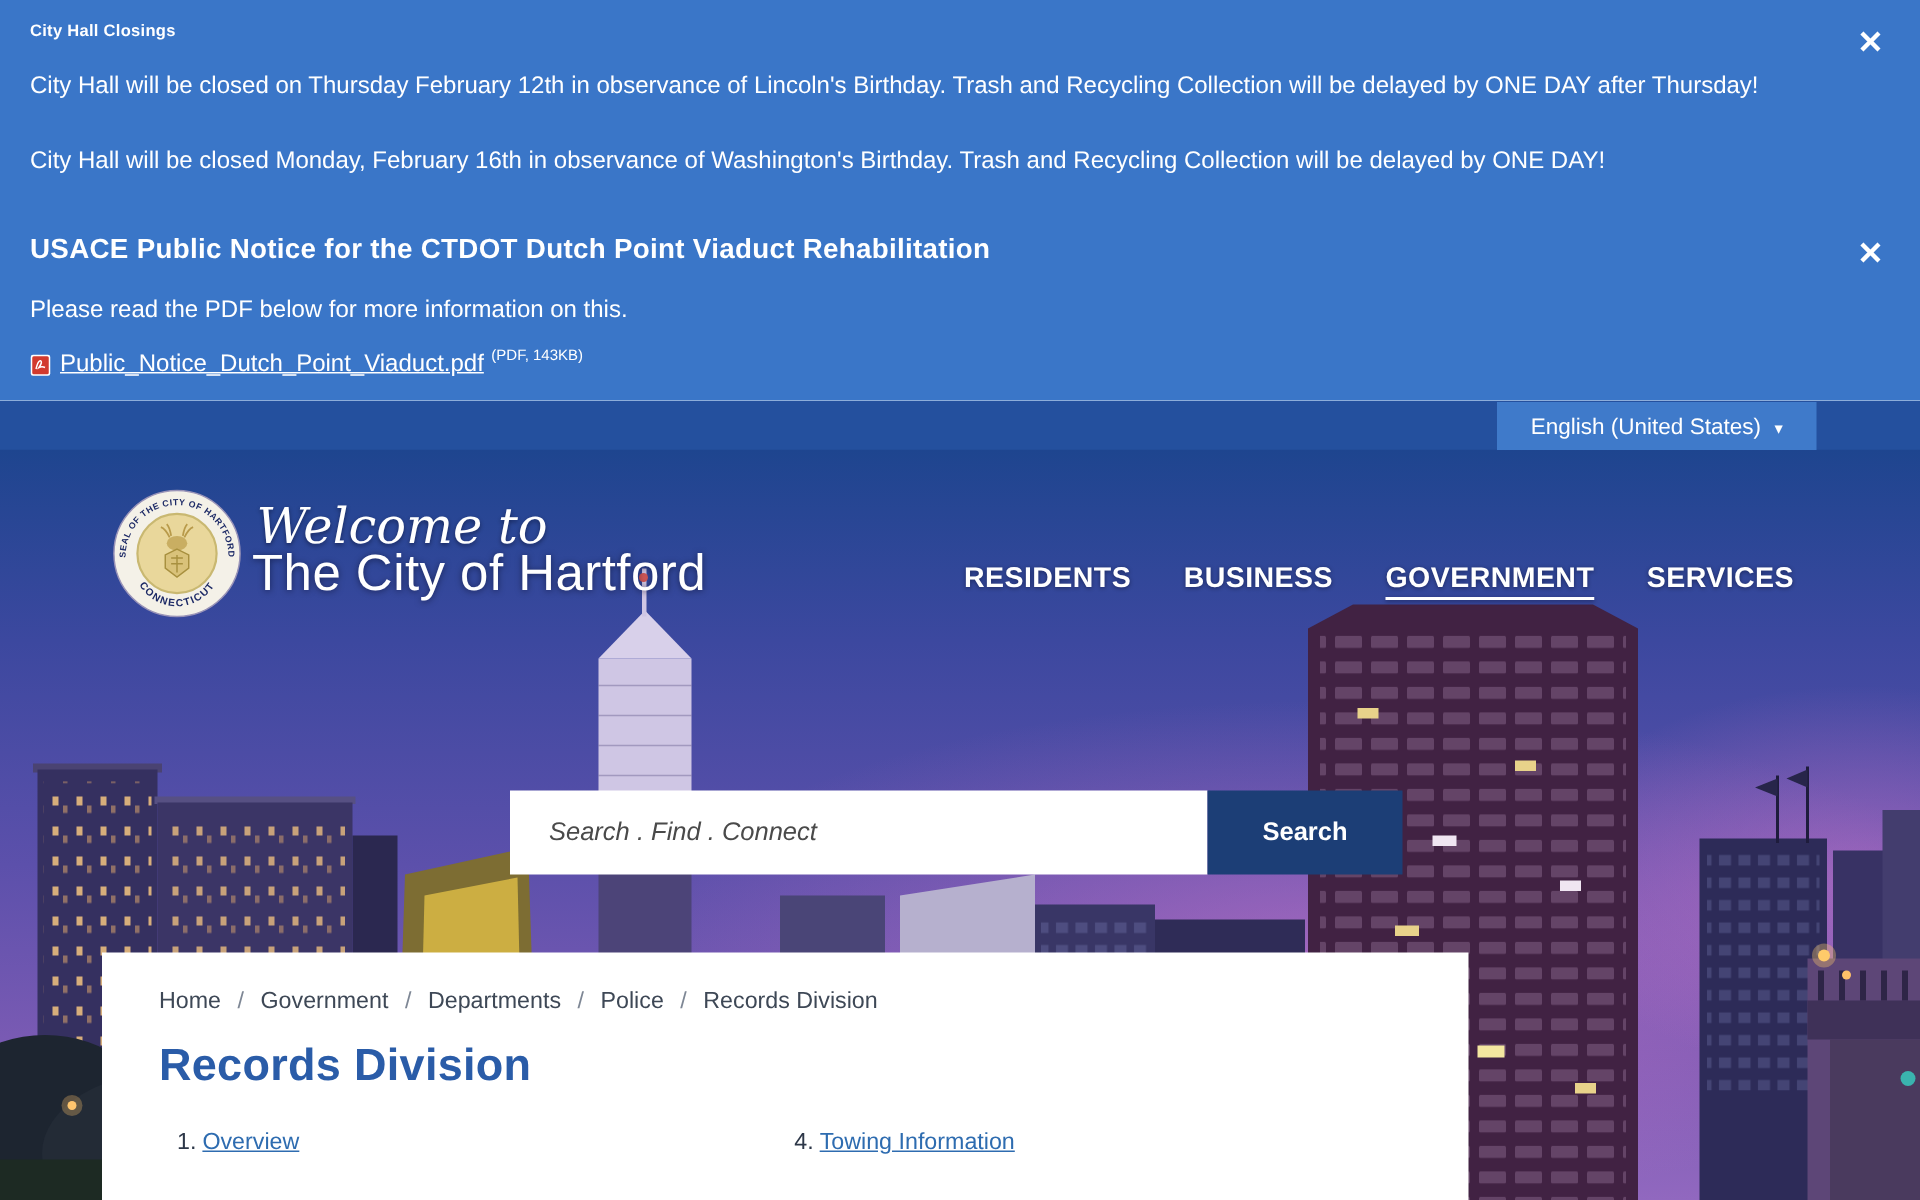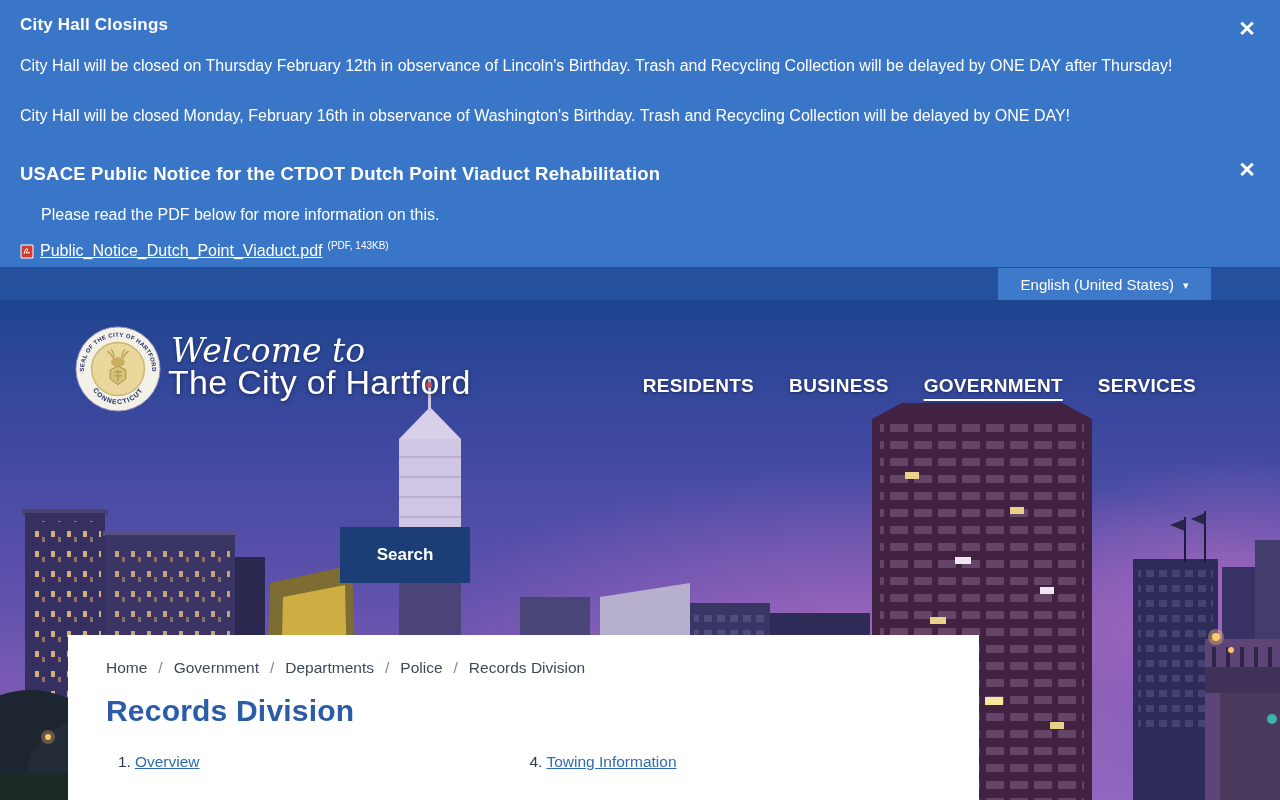--- a/index.html
+++ b/index.html
@@ -2,25 +2,25 @@
 <html><head>
 <meta charset="utf-8">
 <style>
   * { margin:0; padding:0; box-sizing:border-box; }
   html,body { width:1280px; height:800px; overflow:hidden; background:#fff;
     font-family:"Liberation Sans", sans-serif; }
 
   
   .alert-banner { width:1280px; height:267px; background:#3a76c8; color:#fff;
     padding:12px 60px 0 20px; position:relative; }
-  .alert-title1 { font-size:17px; font-weight:bold; margin-top:3px; letter-spacing:.2px; }
+  .alert-title1 { font-size:11px; font-weight:bold; margin-top:3px; letter-spacing:.2px; }
   .alert-p1 { font-size:16px; margin-top:22px; }
   .alert-p2 { font-size:16px; margin-top:32px; }
   .alert-title2 { font-size:18.5px; font-weight:bold; margin-top:38px; letter-spacing:.2px; }
-  .alert-p3 { font-size:16px; margin-top:21px;margin-left:21px; }
+  .alert-p3 { font-size:16px; margin-top:21px; }
   .alert-linkrow { margin-top:18px; display:flex; align-items:center; }
   .alert-link { color:#fff; font-size:16px; text-decoration:underline; margin-left:6px; cursor:pointer; }
   .alert-link-meta { color:#fff; font-size:10px; margin-left:5px; position:relative; top:-6px; }
   .close-btn { position:absolute; right:20px; width:26px; height:26px; background:none; border:none;
     color:#fff; font-size:21px; font-weight:bold; cursor:pointer; line-height:26px; text-align:center; }
   .close-1 { top:16px; }
   .close-2 { top:157px; }
   .pdf-icon { width:14px; height:15px; display:inline-block; flex:0 0 auto; }
 
   
@@ -227,20 +227,21 @@
   <div class="site-title">The City of Hartford</div>
 
   <nav class="main-nav">
     <a>RESIDENTS</a>
     <a>BUSINESS</a>
     <a class="active">GOVERNMENT</a>
     <a>SERVICES</a>
   </nav>
 
   <div class="search-bar">
+    <input class="search-input" type="text" placeholder="Search . Find . Connect" style="">
     <button class="search-btn">Search</button>
   </div>
 
   <div class="content-card">
     <div class="breadcrumb">
       <a>Home</a>
       <span class="crumb-sep">/</span>
       <a>Government</a>
       <span class="crumb-sep">/</span>
       <a>Departments</a>

